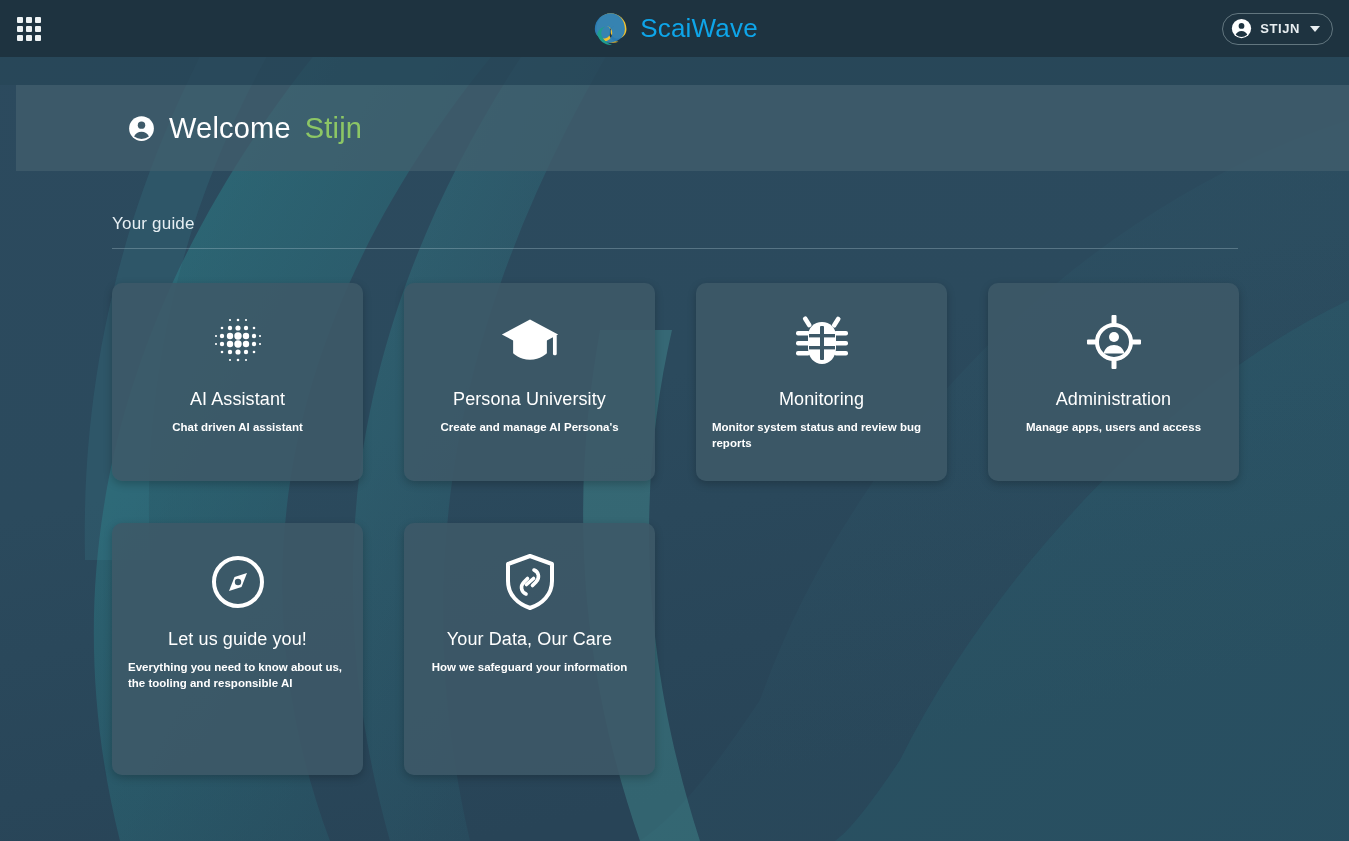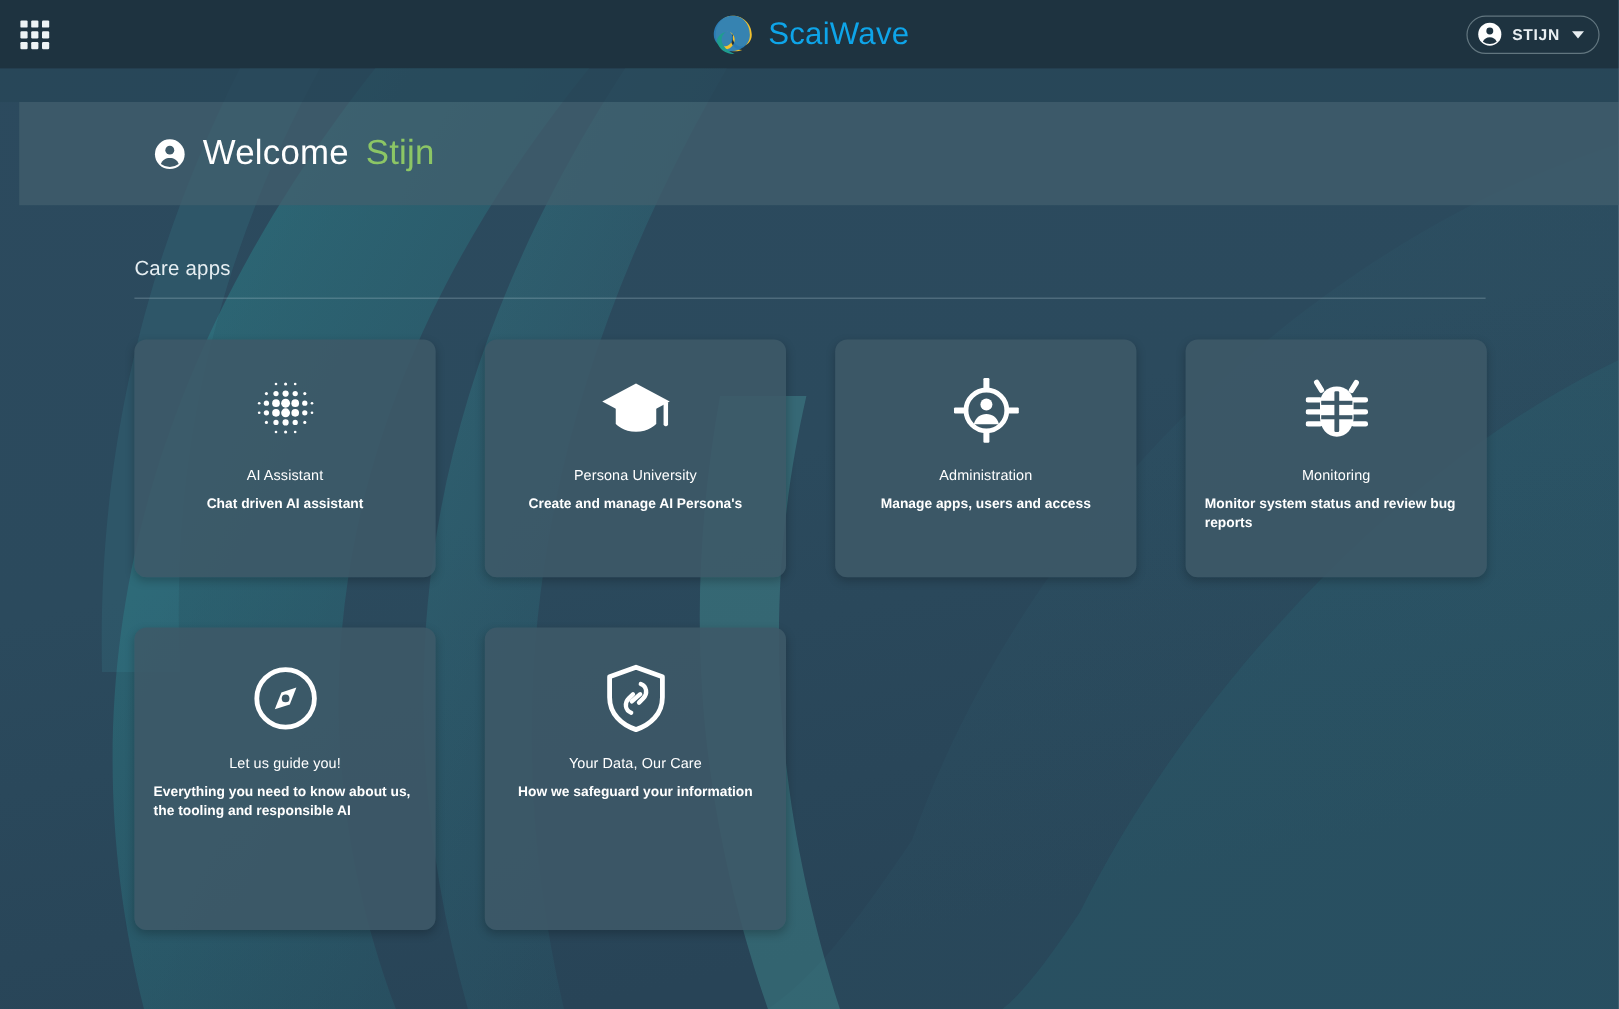--- a/index.html
+++ b/index.html
@@ -203,21 +203,21 @@
   .card-icon {
     margin-top: 28px;
     height: 62px;
     display: flex;
     align-items: center;
     justify-content: center;
     color: #ffffff;
   }
   .card-title {
     margin-top: 16px;
-    font-size: 12px;
+    font-size: 18px;
     font-weight: 400;
     color: #ffffff;
     text-align: center;
     letter-spacing: 0.1px;
     padding: 0 10px;
   }
   .card-desc {
     margin-top: 10px;
     font-size: 11.5px;
     font-weight: 700;
@@ -323,21 +323,21 @@
                  A11 11 0 0 1 5.4 19.2 Z" fill="#3e5a69"></path>
       </svg>
       <span class="welcome-text">Welcome</span>
       <span class="welcome-user">Stijn</span>
     </div>
   </div>
 
   <div class="content">
 
     <div class="section-head">
-      <div class="section-title">Care apps</div>
+      <div class="section-title">Your guide</div>
       <div class="divider"></div>
     </div>
 
     <div class="cards-grid">
 
       <div class="app-card">
         <div class="card-icon">
           <svg width="56" height="56" viewBox="0 0 56 56" class="dotgrid">
             <g fill="#ffffff">
               <circle cx="20" cy="6" r="1.1"></circle>
@@ -387,68 +387,68 @@
               <rect x="56.5" y="20" width="4" height="22" rx="1.6"></rect>
             </g>
           </svg>
         </div>
         <div class="card-title">Persona University</div>
         <div class="card-desc">Create and manage AI Persona's</div>
       </div>
 
       <div class="app-card">
         <div class="card-icon">
+          <svg width="52" height="56" viewBox="0 0 52 56">
+            <g fill="#ffffff">
+
+              <rect x="9" y="2" width="4.5" height="12" rx="2" transform="rotate(-32 11 8)"></rect>
+              <rect x="38" y="2" width="4.5" height="12" rx="2" transform="rotate(32 40 8)"></rect>
+
+              <rect x="0" y="17" width="14" height="4.5" rx="2"></rect>
+              <rect x="38" y="17" width="14" height="4.5" rx="2"></rect>
+              <rect x="0" y="27" width="14" height="4.5" rx="2"></rect>
+              <rect x="38" y="27" width="14" height="4.5" rx="2"></rect>
+              <rect x="0" y="37" width="14" height="4.5" rx="2"></rect>
+              <rect x="38" y="37" width="14" height="4.5" rx="2"></rect>
+
+              <path d="M26 8 C34 8 40 14 40 22 L40 34 C40 43 34 50 26 50
+                       C18 50 12 43 12 34 L12 22 C12 14 18 8 26 8 Z"></path>
+            </g>
+
+            <g fill="#3d5867">
+              <rect x="24" y="12" width="4" height="34" rx="1"></rect>
+              <rect x="13" y="20" width="26" height="3.4"></rect>
+              <rect x="13" y="32" width="26" height="3.4"></rect>
+            </g>
+          </svg>
+        </div>
+        <div class="card-title">Monitoring</div>
+        <div class="card-desc">Monitor system status and review bug reports</div>
+      </div>
+
+      <div class="app-card">
+        <div class="card-icon">
           <svg width="56" height="56" viewBox="0 0 56 56">
             <g fill="none" stroke="#ffffff" stroke-width="4">
               <circle cx="28" cy="28" r="17"></circle>
             </g>
             <g fill="#ffffff">
               <rect x="25.5" y="1" width="5" height="11" rx="1"></rect>
               <rect x="25.5" y="44" width="5" height="11" rx="1"></rect>
               <rect x="1" y="25.5" width="11" height="5" rx="1"></rect>
               <rect x="44" y="25.5" width="11" height="5" rx="1"></rect>
               <circle cx="28" cy="23" r="5"></circle>
               <path d="M17.5 39.5 C19 33.8 23 31 28 31 C33 31 37 33.8 38.5 39.5 Z"></path>
             </g>
           </svg>
         </div>
         <div class="card-title">Administration</div>
         <div class="card-desc">Manage apps, users and access</div>
       </div>
 
-      <div class="app-card">
-        <div class="card-icon">
-          <svg width="52" height="56" viewBox="0 0 52 56">
-            <g fill="#ffffff">
-
-              <rect x="9" y="2" width="4.5" height="12" rx="2" transform="rotate(-32 11 8)"></rect>
-              <rect x="38" y="2" width="4.5" height="12" rx="2" transform="rotate(32 40 8)"></rect>
-
-              <rect x="0" y="17" width="14" height="4.5" rx="2"></rect>
-              <rect x="38" y="17" width="14" height="4.5" rx="2"></rect>
-              <rect x="0" y="27" width="14" height="4.5" rx="2"></rect>
-              <rect x="38" y="27" width="14" height="4.5" rx="2"></rect>
-              <rect x="0" y="37" width="14" height="4.5" rx="2"></rect>
-              <rect x="38" y="37" width="14" height="4.5" rx="2"></rect>
-
-              <path d="M26 8 C34 8 40 14 40 22 L40 34 C40 43 34 50 26 50
-                       C18 50 12 43 12 34 L12 22 C12 14 18 8 26 8 Z"></path>
-            </g>
-
-            <g fill="#3d5867">
-              <rect x="24" y="12" width="4" height="34" rx="1"></rect>
-              <rect x="13" y="20" width="26" height="3.4"></rect>
-              <rect x="13" y="32" width="26" height="3.4"></rect>
-            </g>
-          </svg>
-        </div>
-        <div class="card-title">Monitoring</div>
-        <div class="card-desc">Monitor system status and review bug reports</div>
-      </div>
-
       <div class="app-card tall">
         <div class="card-icon">
           <svg width="56" height="56" viewBox="0 0 56 56">
             <circle cx="28" cy="28" r="24" fill="none" stroke="#ffffff" stroke-width="4"></circle>
             <path d="M37 19 L31.5 33 L19 37 L24.5 23 Z" fill="#ffffff"></path>
             <circle cx="28" cy="28" r="3.2" fill="#3d5867"></circle>
           </svg>
         </div>
         <div class="card-title">Let us guide you!</div>
         <div class="card-desc">Everything you need to know about us, the tooling and responsible AI</div>

